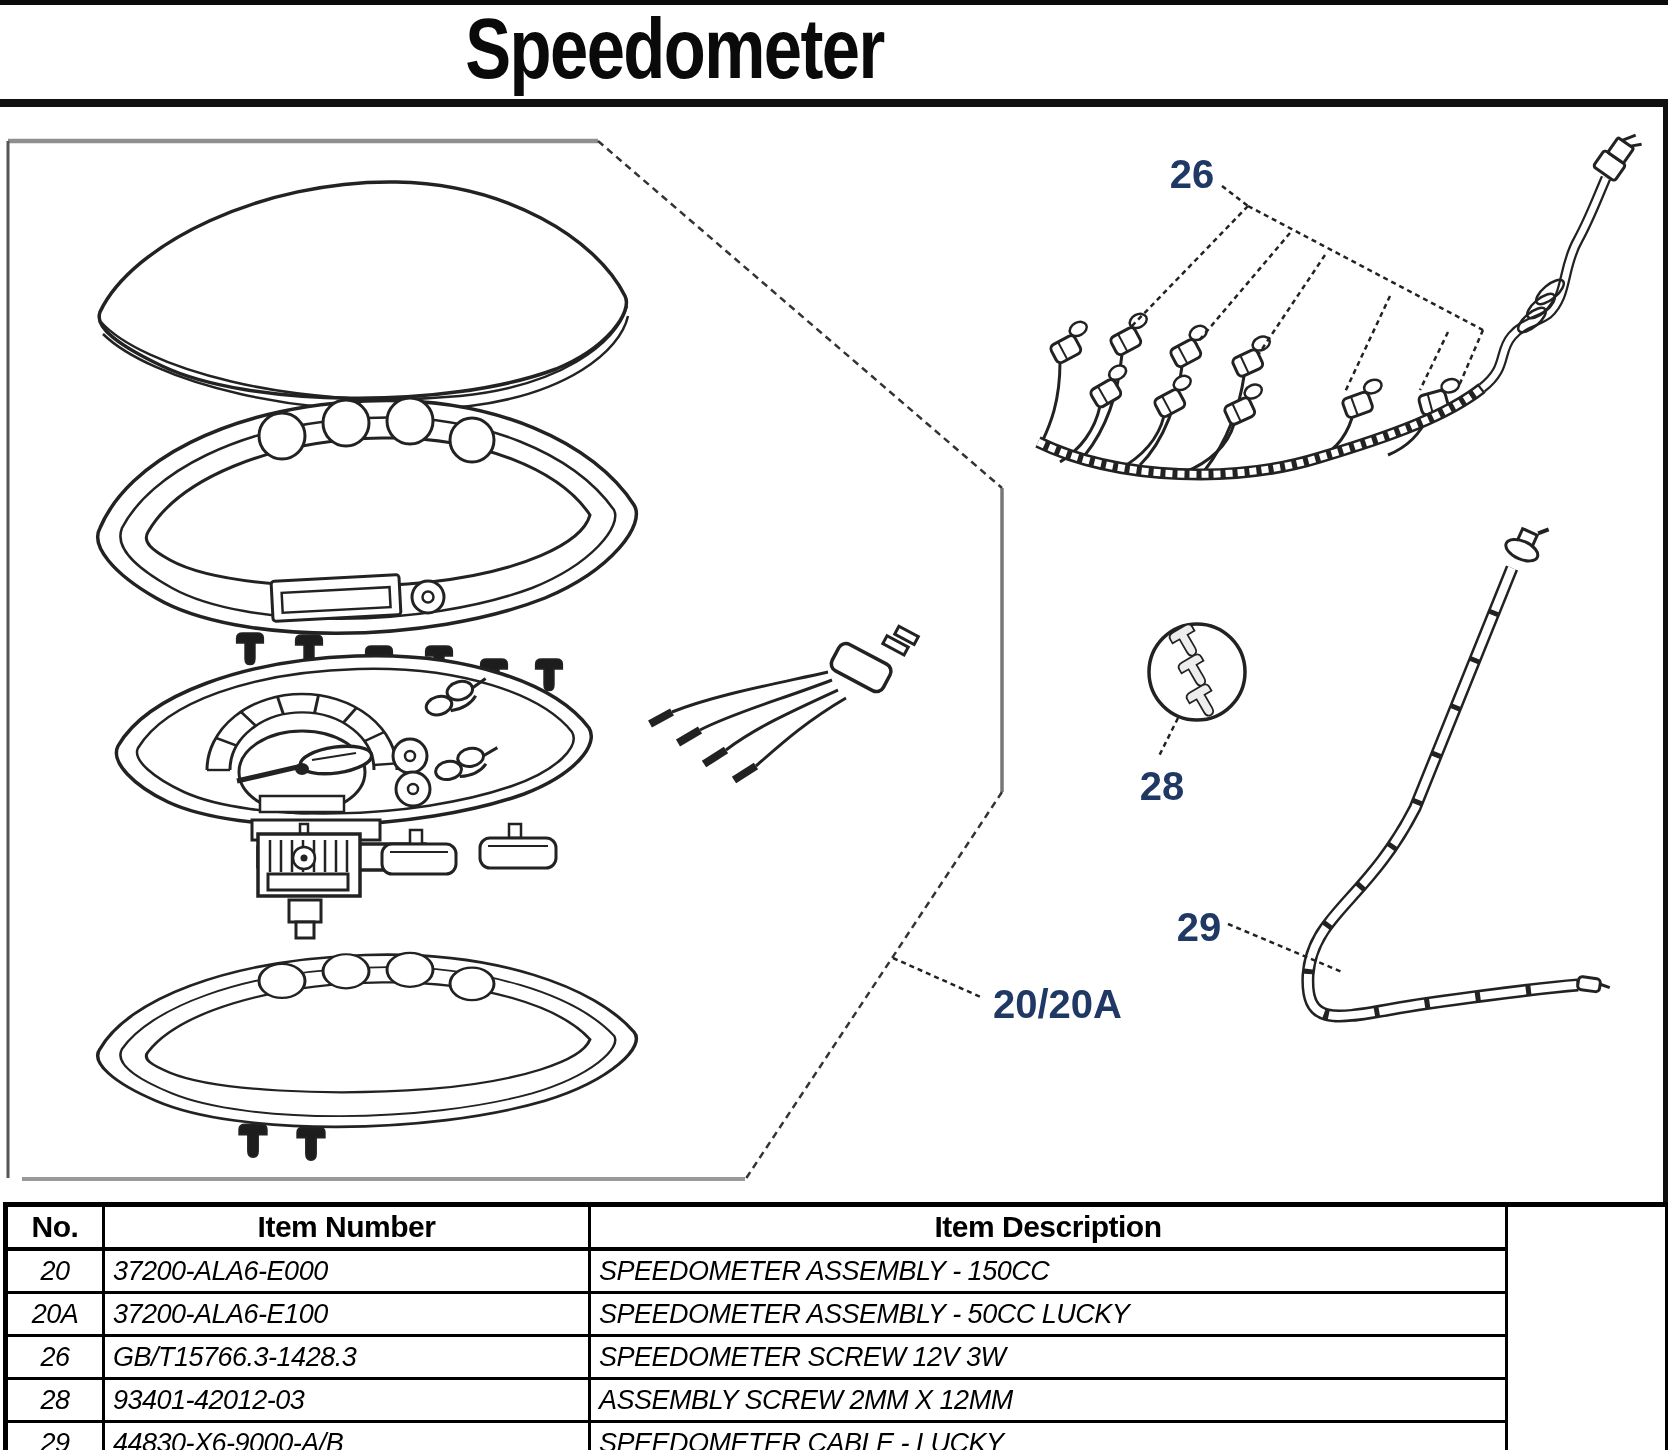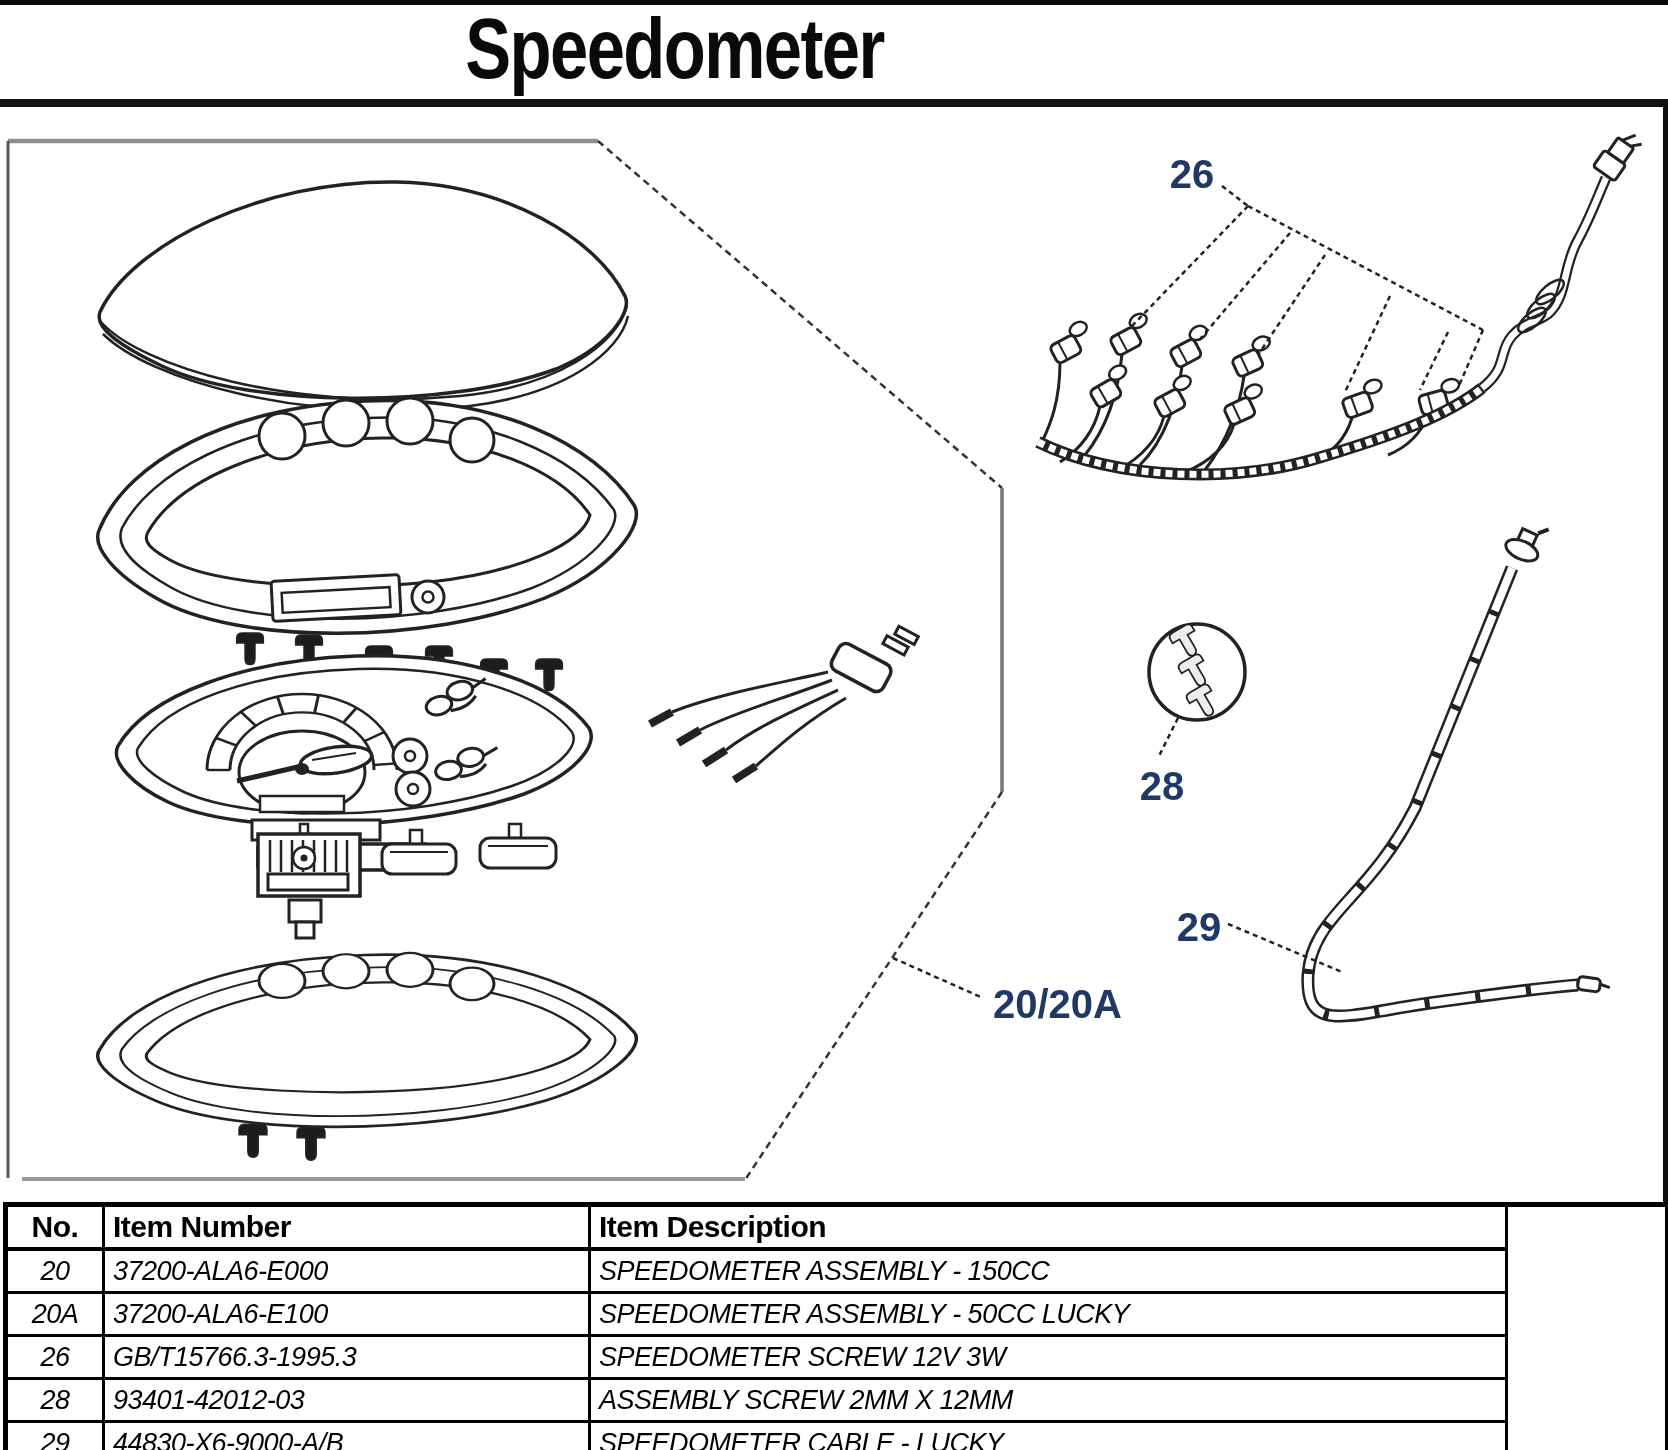--- a/index.html
+++ b/index.html
@@ -20,21 +20,21 @@
   table.parts-table{
     position:absolute; left:3px; top:1202px; width:1662px;
     border-collapse:collapse; table-layout:fixed; background:#fff;
     border:5px solid #000;
   }
   .parts-table th,.parts-table td{
     border:3px solid #000; height:40px; padding:0 8px;
     font-family:"Liberation Sans", sans-serif; letter-spacing:-0.5px;
     overflow:hidden; white-space:nowrap;margin-top:20px;
   }
-  .parts-table th{font-size:30px; font-weight:bold; text-align:left; border-bottom-width:4px;}
+  .parts-table th{font-size:30px; font-weight:bold; text-align:center; border-bottom-width:4px;}
   .parts-table th.no-col{text-align:center; padding:0;}
   .parts-table td{font-size:27px; font-weight:normal;font-style:italic;}
   .parts-table td.no-cell{text-align:center; padding:0;}
   .parts-table td.empty-cell{padding:0;}
   text.part-label{font-family:"Liberation Sans",sans-serif;font-weight:bold;
     font-size:40px; fill:var(--label-color);}
 </style>
 </head>
 <body>
 
@@ -301,21 +301,21 @@
       <td>37200-ALA6-E000</td>
       <td>SPEEDOMETER ASSEMBLY - 150CC</td>
     </tr>
     <tr>
       <td class="no-cell">20A</td>
       <td>37200-ALA6-E100</td>
       <td>SPEEDOMETER ASSEMBLY - 50CC LUCKY</td>
     </tr>
     <tr>
       <td class="no-cell">26</td>
-      <td>GB/T15766.3-1995.3</td>
+      <td>GB/T15766.3-1428.3</td>
       <td>SPEEDOMETER SCREW 12V 3W</td>
     </tr>
     <tr>
       <td class="no-cell">28</td>
       <td>93401-42012-03</td>
       <td>ASSEMBLY SCREW 2MM X 12MM</td>
     </tr>
     <tr>
       <td class="no-cell">29</td>
       <td>44830-X6-9000-A/B</td>

